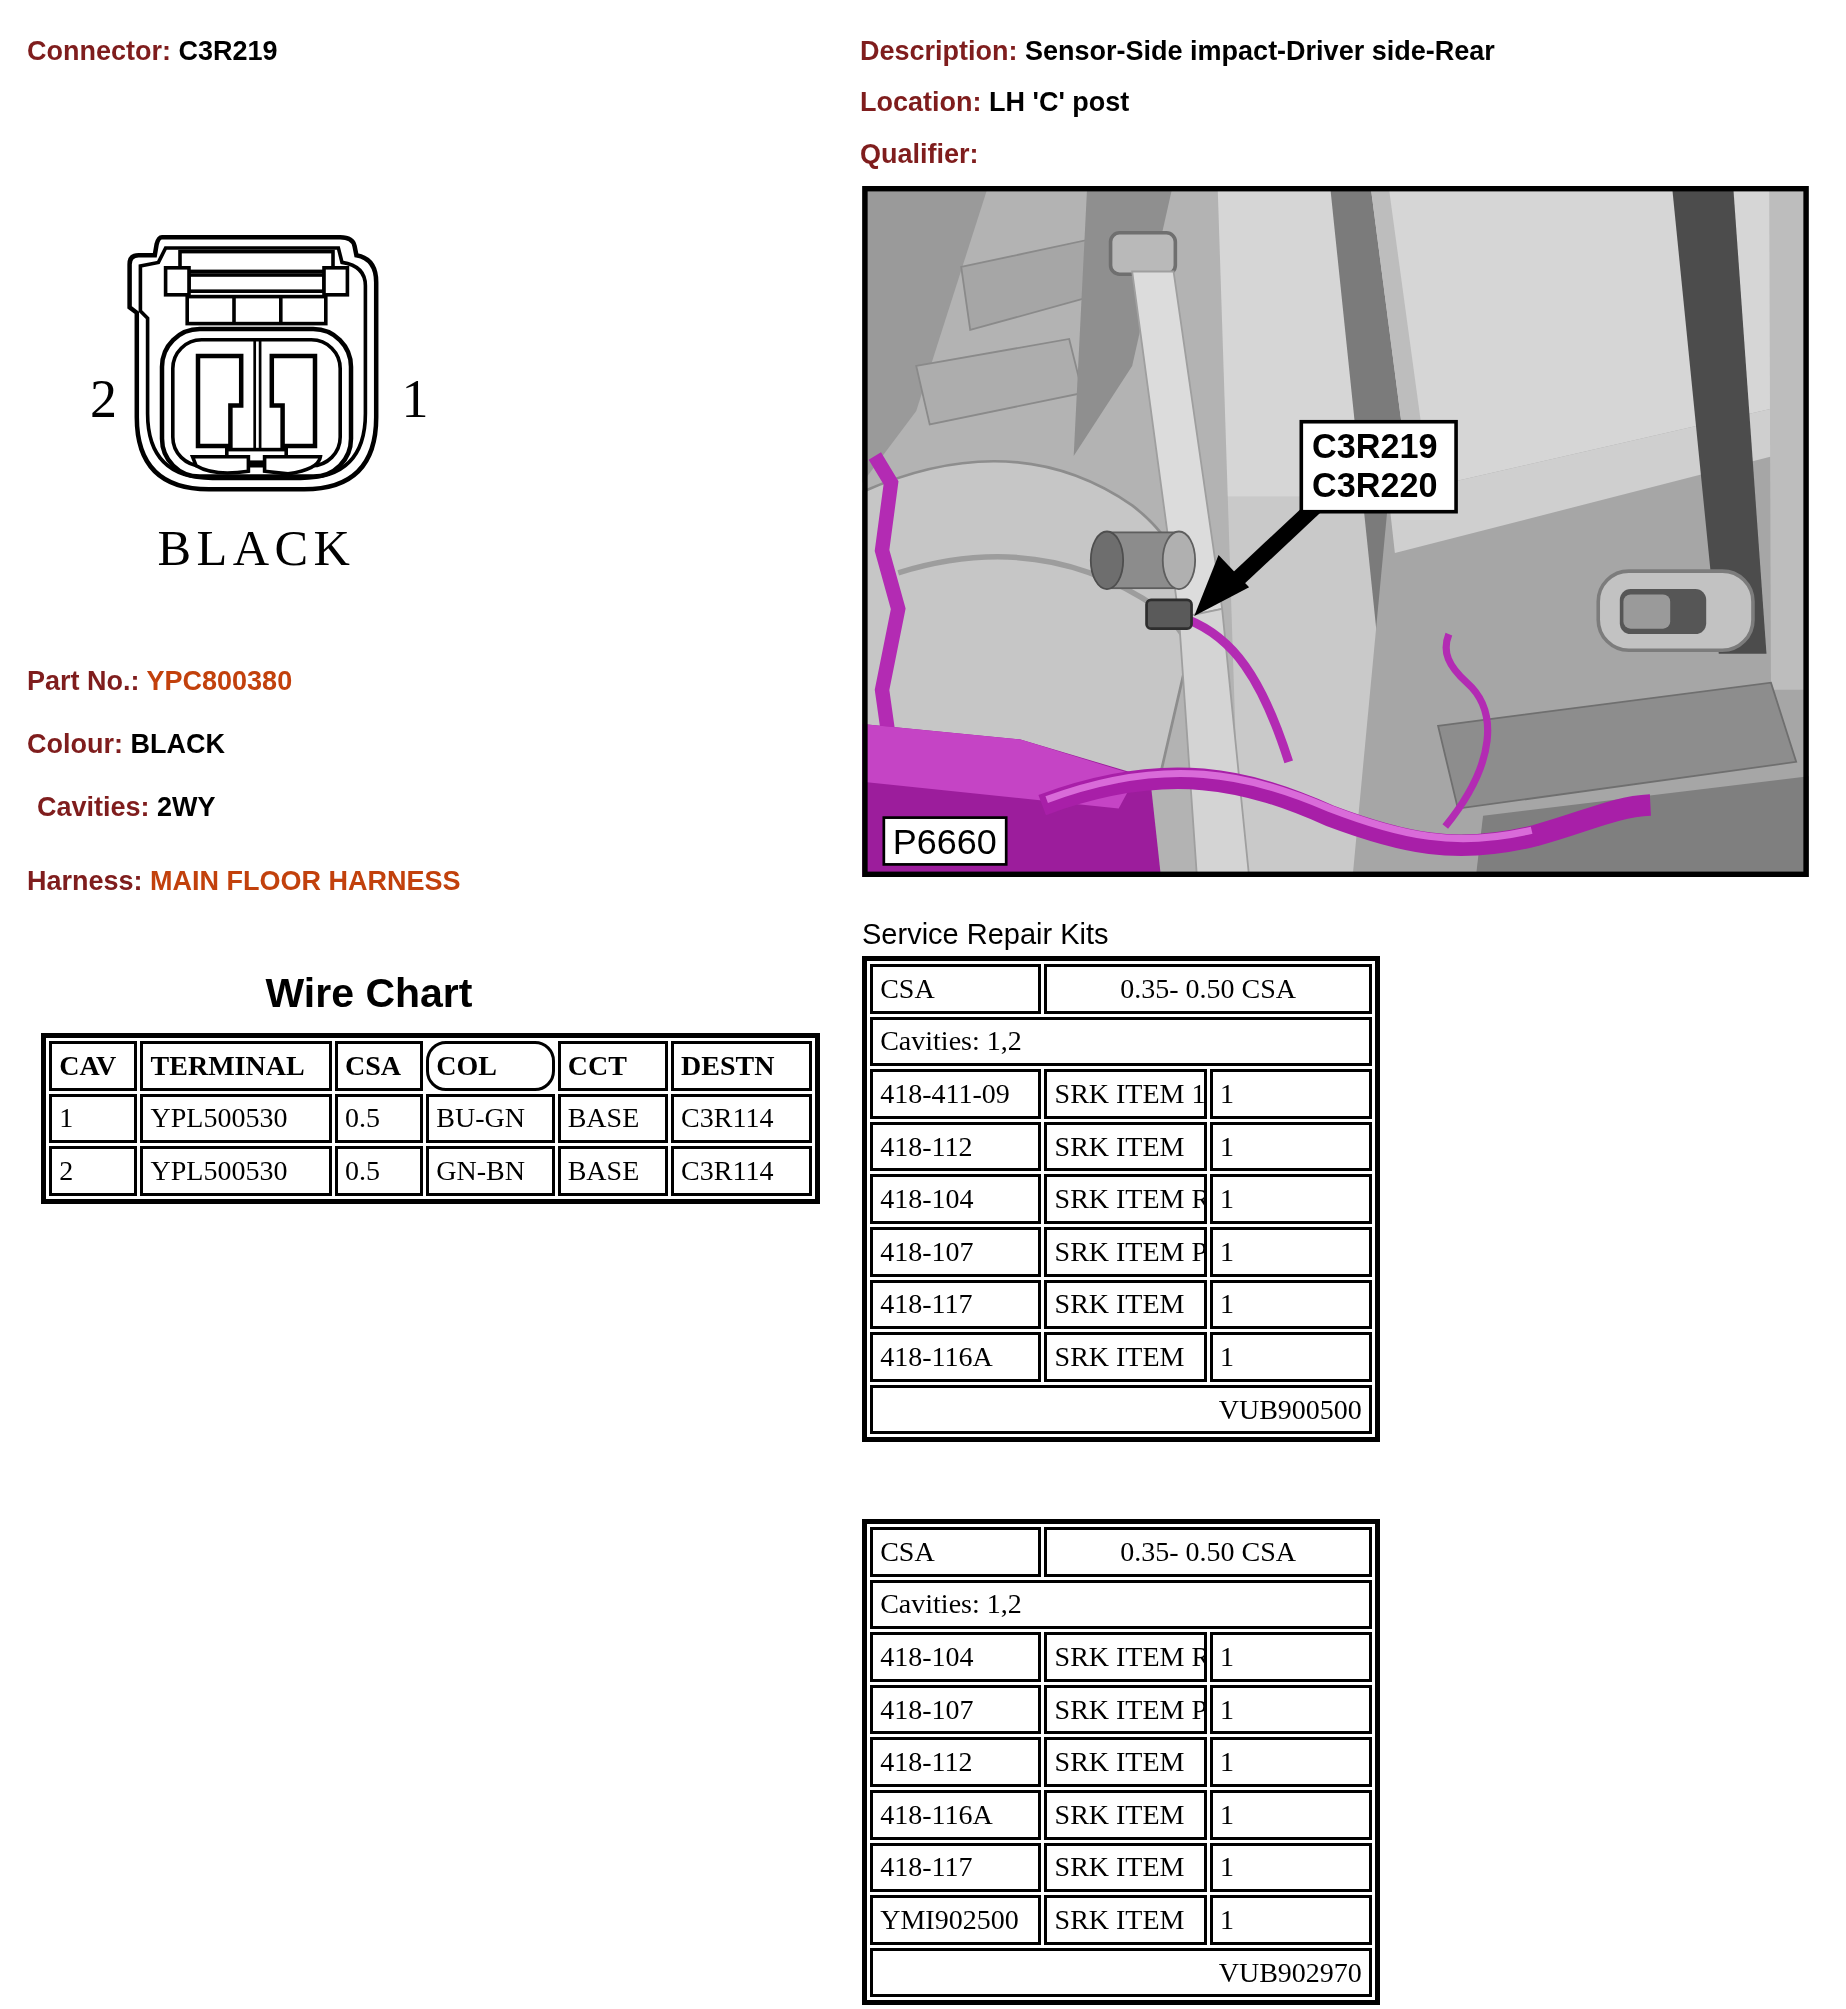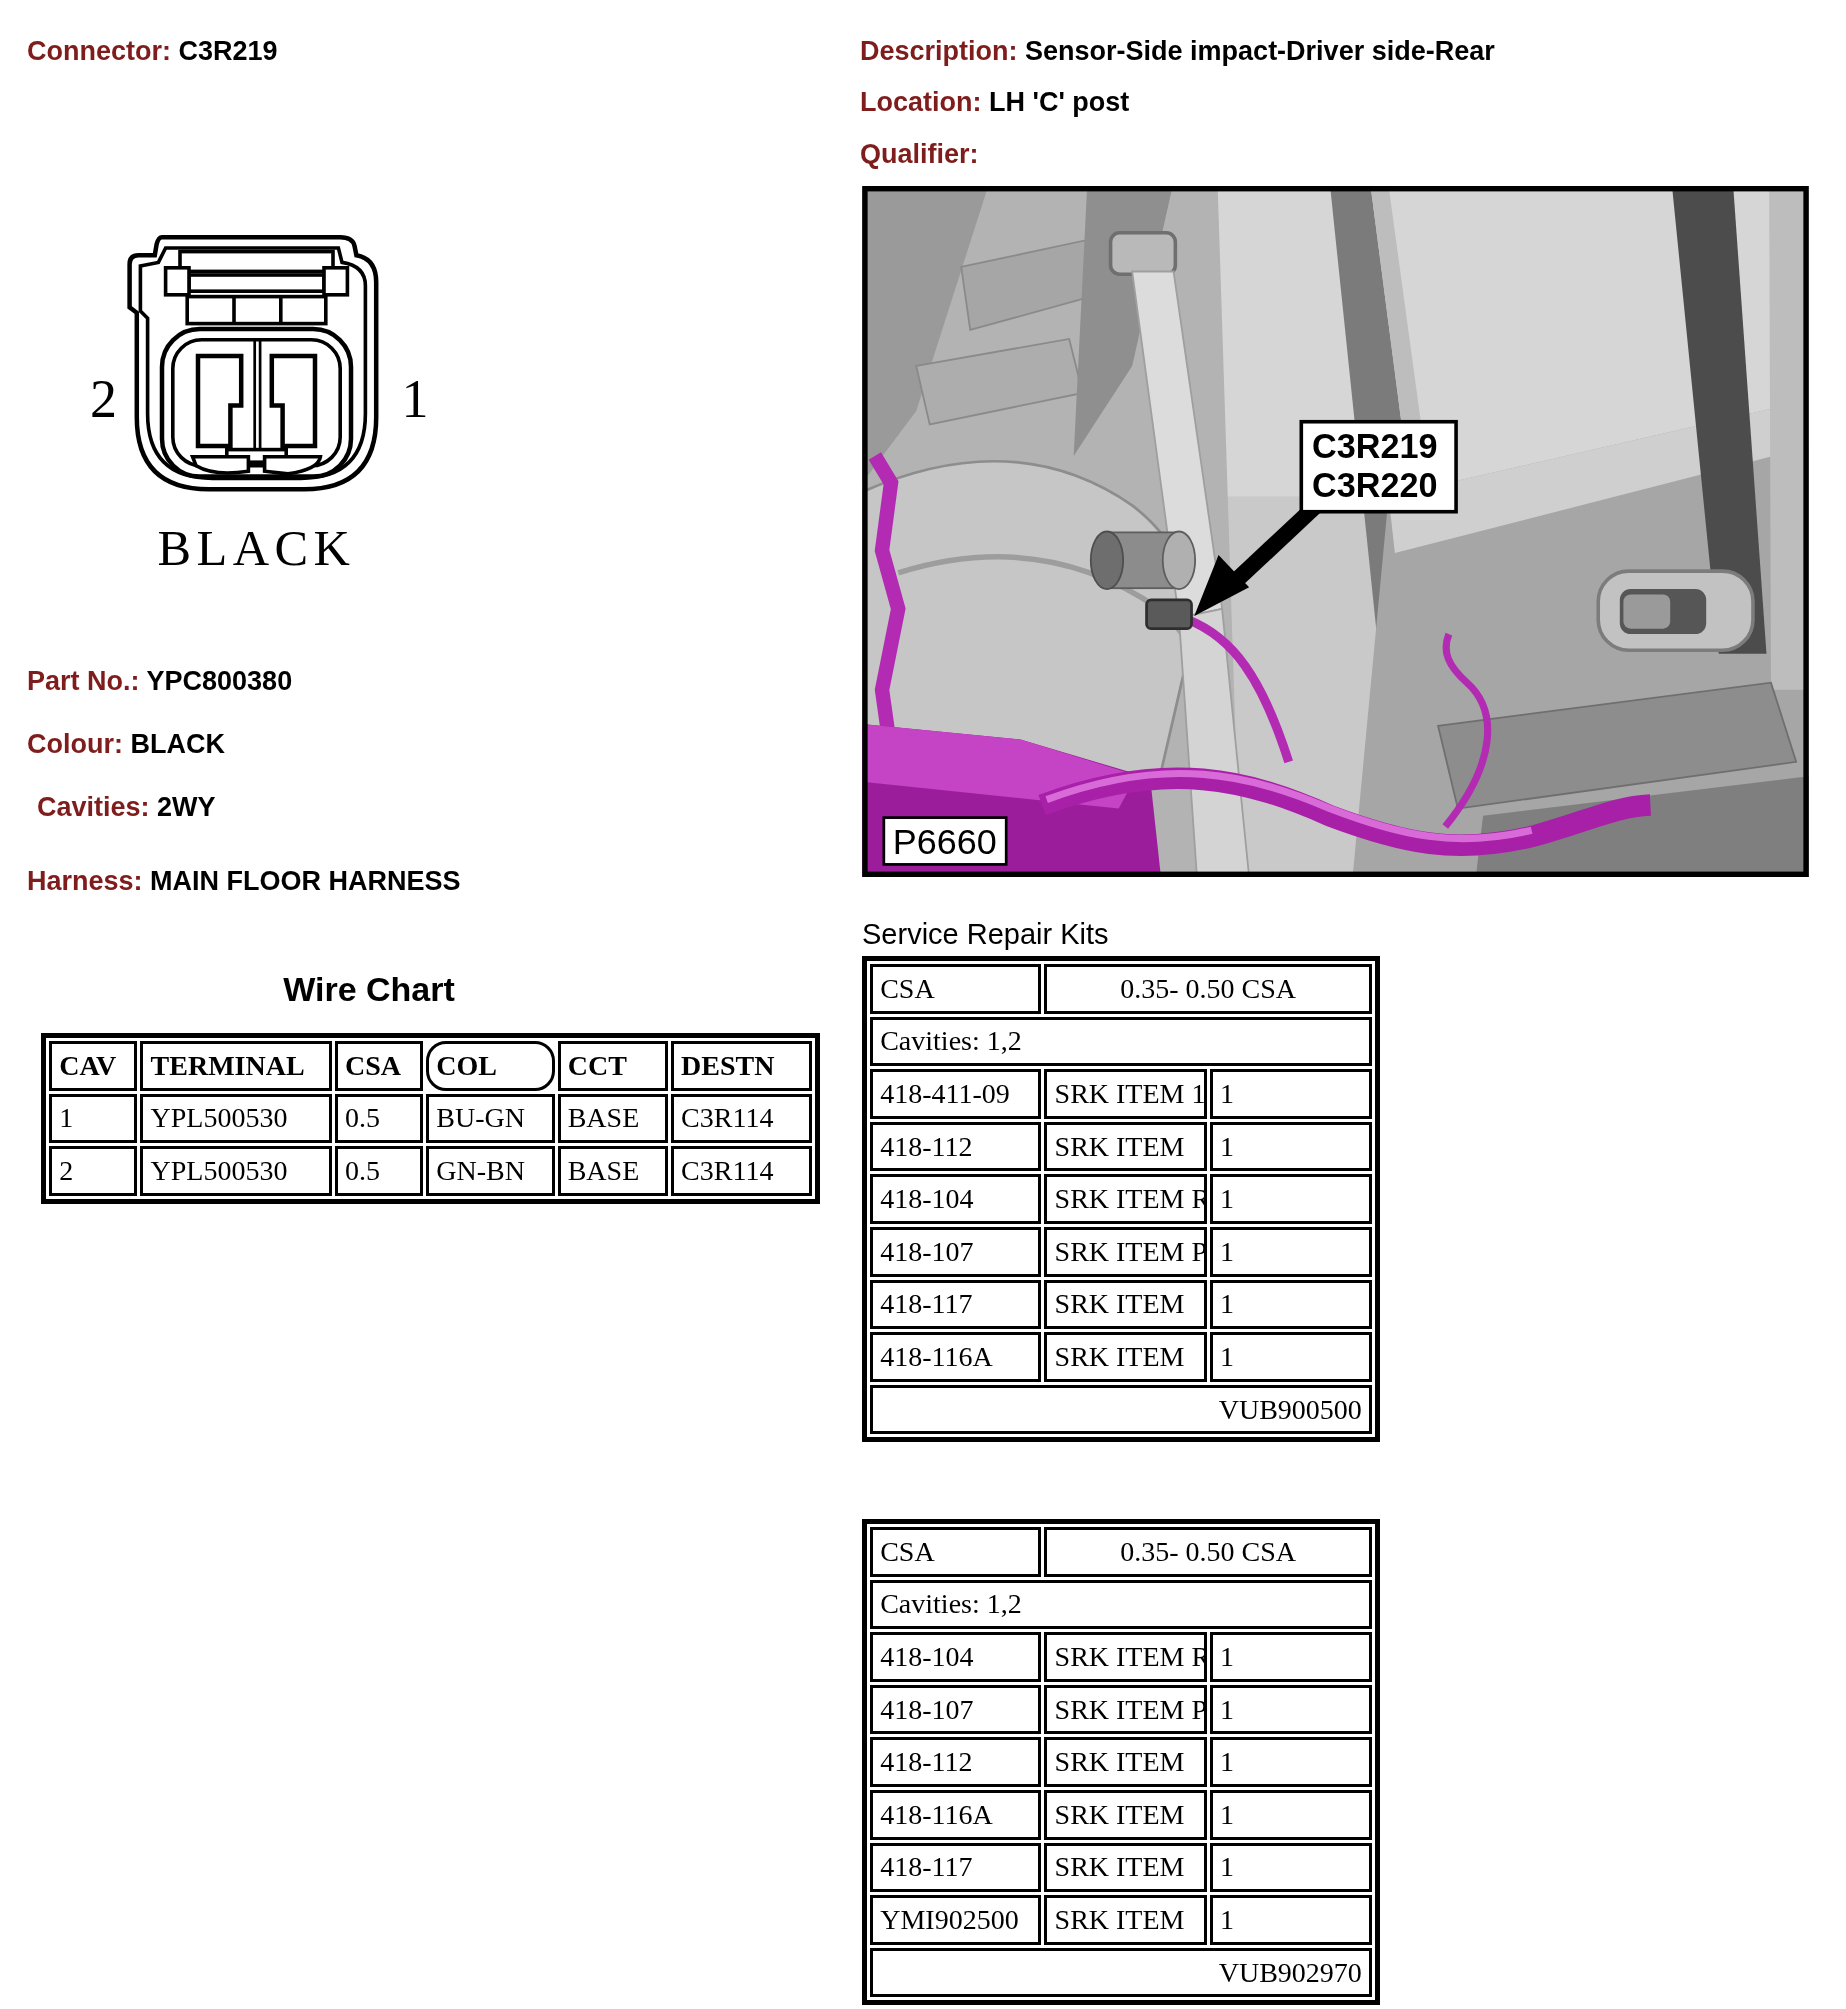--- a/index.html
+++ b/index.html
@@ -9,22 +9,22 @@
     height:2010px;
     background:#ffffff;
     font-family:"Liberation Sans", sans-serif;
     color:#000;
     overflow:hidden;
   }
   .abs{position:absolute;}
   .hline{font-size:27px;font-weight:bold;white-space:nowrap;}
   .hline .lbl{color:#7f1d1d;}
   .hline .val{color:#000;}
-  .hline .green{color:#000000;}
-  .wc-title{font-size:34px;font-weight:bold;text-align:center;}
+  .hline .green{color:#c2410c;}
+  .wc-title{font-size:41px;font-weight:bold;text-align:center;}
   .srk-title{font-size:29px;font-weight:normal;}
 
   table.doc-table{
     border-collapse:separate;
     border-spacing:3.6px;
     border:5.4px solid #000;
     background:#fff;
     table-layout:fixed;
     font-family:Liberation Serif, serif;
   }

